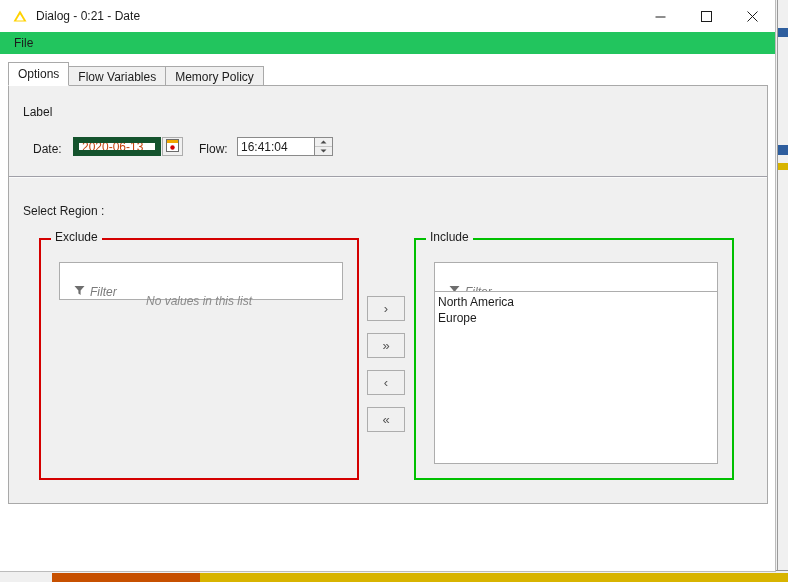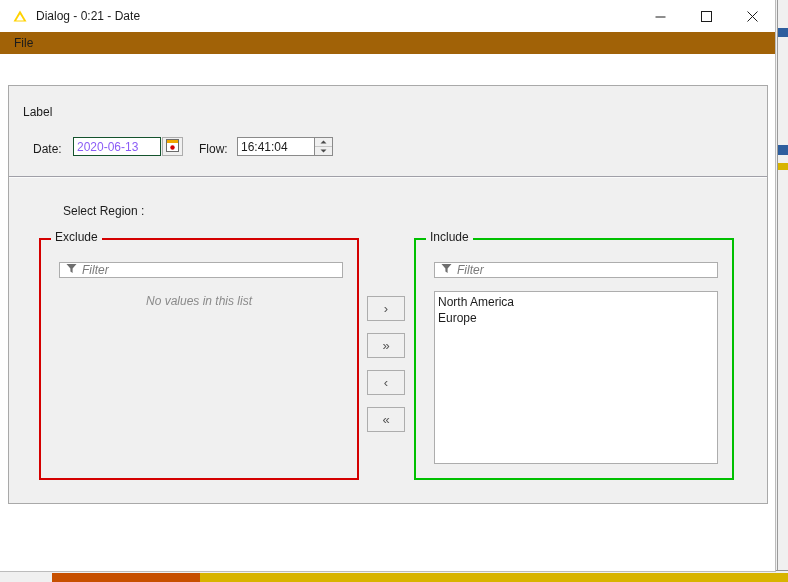--- a/index.html
+++ b/index.html
@@ -97,21 +97,21 @@
     height: 32px;
     display: flex;
     align-items: center;
     justify-content: center;
     cursor: default;
   }
 
   
   #menubar {
     height: 22px;
-    background: #a16207;
+    background: #22c55e;
     display: flex;
     align-items: center;
     padding-left: 8px;
   }
   .menuitem {
     font-size: 12px;
     padding: 2px 6px;
     color: #1c1c1c;
     cursor: default;
   }
@@ -182,27 +182,27 @@
     left: 24px;
     top: 56px;
     font-size: 12px;
   }
   #date-input {
     position: absolute;
     left: 64px;
     top: 51px;
     width: 88px;
     height: 19px;
-    border: 1px solid #14532d;
+    border: 6px solid #14532d;
     background: #ffffff;
     font-family: "Liberation Sans", sans-serif;
     font-size: 12px;
     padding: 0 3px;
     box-sizing: border-box;
-    color: #8b5cf6;
+    color: #c2410c;
   }
   #calendar-button {
     position: absolute;
     left: 153px;
     top: 51px;
     width: 21px;
     height: 19px;
     background: #f0f0f0;
     border: 1px solid #adadad;
     box-sizing: border-box;
@@ -262,21 +262,20 @@
     border-top: 1px solid #a0a0a8;
     border-bottom: 1px solid #fbfbfb;
   }
 
   #select-region-heading {
     position: absolute;
     left: 14px;
     top: 118px;
     font-size: 12px;
     color: #1c1c1c;
-    margin-left: 40px;
   }
 
   
   .filter-group {
     position: absolute;
     box-sizing: border-box;
   }
   #exclude-group {
     left: 30px;
     top: 152px;
@@ -299,27 +298,27 @@
     padding: 0 4px;
     font-size: 12px;
     color: #1c1c1c;
     line-height: 12px;
   }
   .filter-box {
     position: absolute;
     left: 18px;
     top: 22px;
     width: 284px;
-    height: 16px;
+    height: 38px;
     background: #ffffff;
     border: 1px solid #adadad;
     box-sizing: border-box;
     display: flex;
-    align-items: flex-start;
-    padding-left: 6px;
+    align-items: flex-end;
+    padding-left: 14px;
   }
   .filter-placeholder {
     font-style: italic;
     color: #7a7a7a;
     font-size: 12px;
     margin-left: 5px;
   }
   .empty-note {
     position: absolute;
     left: 0;
@@ -455,20 +454,25 @@
             <line x1="10.5" y1="0.5" x2="0.5" y2="10.5" stroke="#1c1c1c" stroke-width="1"></line>
           </svg>
       </div>
     </div>
   </div>
 
   <div id="menubar">
     <div class="menuitem">File</div>
   </div>
 
+  <div id="tabstrip">
+    <div class="tab active">Options</div>
+    <div class="tab">Flow Variables</div>
+    <div class="tab">Memory Policy</div>
+  </div>
 
   <div id="content-panel">
 
     <div id="label-section">
       <div id="label-heading">Label</div>
 
       <div id="date-label">Date:</div>
       <input id="date-input" type="text" value="2020-06-13" style="">
       <div id="calendar-button">
         <span>

